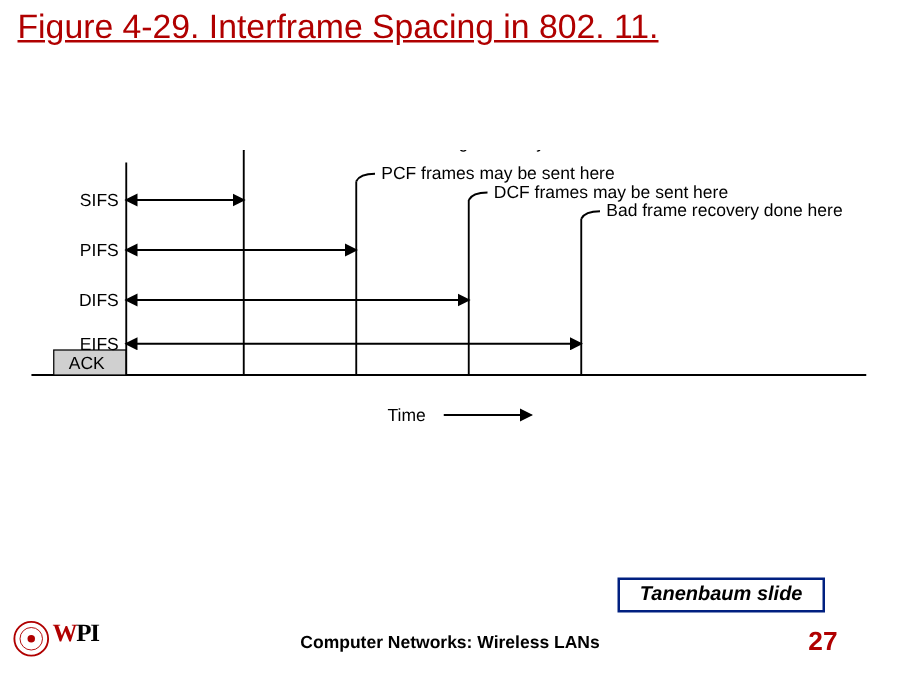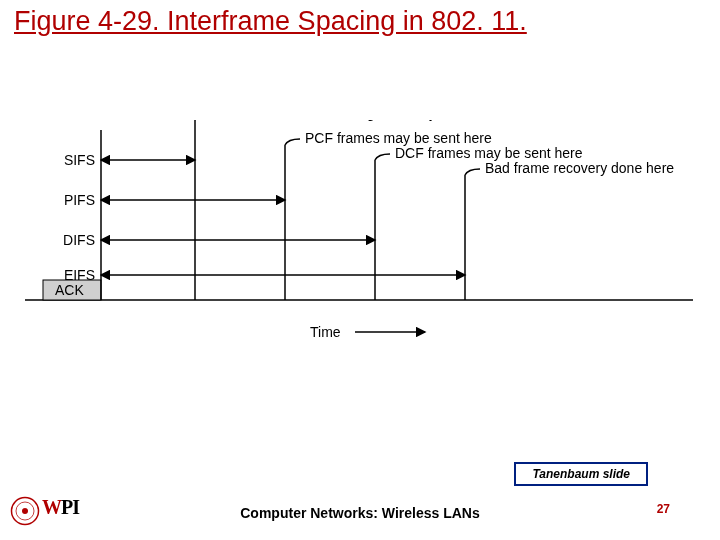--- a/index.html
+++ b/index.html
@@ -4,23 +4,23 @@
 <style>
   * { margin: 0; padding: 0; box-sizing: border-box; }
   body { width: 720px; height: 540px; background: #fff; font-family: "Comic Sans MS", cursive, sans-serif; position: relative; }
   .title { position: absolute; top: 4px; left: 14px; font-size: 27px; font-weight: normal; color: #b00000; text-decoration: underline; line-height: 1.3; }
   .diagram { position: absolute; top: 120px; left: 25px; width: 670px; height: 240px; font-family: Arial, Helvetica, sans-serif; font-size: 14px; color: #000; }
   .diagram svg { position: absolute; top: 0; left: 0; }
   .lab { font: 14px Arial; fill: #000; }
   .labR { font: 14px Arial; fill: #000; text-anchor: end; }
   .ack-box { fill: #d0d0d0; stroke: #000; stroke-width: 1; }
   .ln { stroke: #000; stroke-width: 1.5; fill: none; }
-  .attribution { position: absolute; top: 462px; right: 72px; border: 2px solid #002080; padding: 3px 16px; font-size: 12px; font-style: italic; font-weight: bold; color: #000; }
+  .attribution { position: absolute; top: 462px; right: 60px; border: 2px solid #002080; padding: 3px 16px; font-size: 16px; font-style: italic; font-weight: bold; color: #000; }
   .footer-text { position: absolute; top: 505px; left: 50%; transform: translateX(-50%); font-size: 14px; font-weight: bold; color: #000; }
-  .page-num { position: absolute; top: 502px; right: 50px; font-size: 12px; font-weight: bold; color: #b00000; }
+  .page-num { position: absolute; top: 502px; right: 50px; font-size: 21px; font-weight: bold; color: #b00000; }
   .logo-area { position: absolute; top: 496px; left: 10px; display: flex; align-items: flex-start; gap: 2px; }
   .seal { width: 30px; height: 30px; }
   .wpi-logo { font-family: "Times New Roman", serif; font-weight: bold; font-size: 20px; letter-spacing: -1px; }
   .wpi-w { color: #b00000; }
   .wpi-pi { color: #000; }
 </style>
 </head>
 <body>
 
 <div class="title">Figure 4-29. Interframe Spacing in 802. 11.</div>

